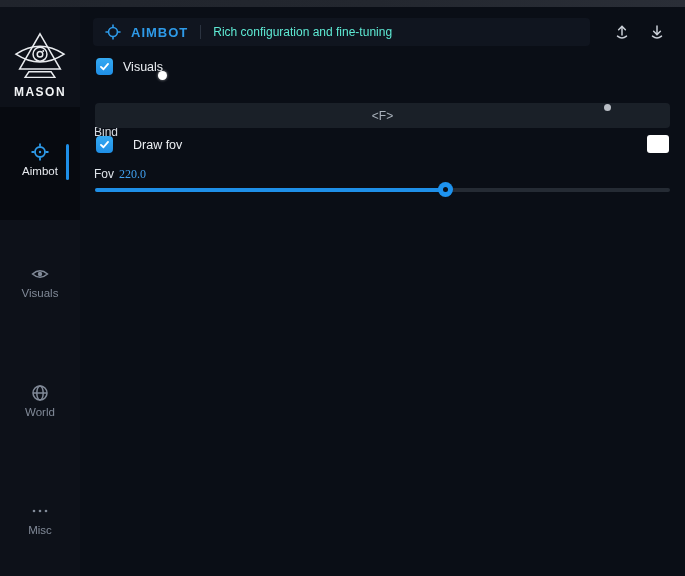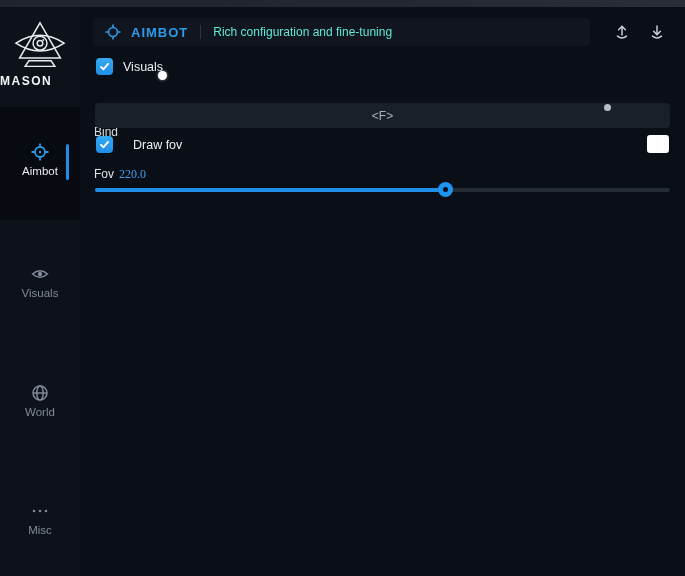--- a/index.html
+++ b/index.html
@@ -8,21 +8,21 @@
     background:#0a0e16;
     font-family:"Liberation Sans", sans-serif;
     position:relative;
     color:#e9ecef;
   }
   .topstrip { position:absolute; left:0; top:0; width:685px; height:7px;
     background:linear-gradient(90deg,#20242c,#23272f 55%,#2a2e37); }
   
   .sidebar { position:absolute; left:0; top:7px; width:80px; height:569px;
     background:#0d1119; }
-  .logo { position:absolute; left:0; top:14px; width:80px; }
+  .logo { position:absolute; left:0; top:25px; width:80px; text-align:center; }
   .logo svg { display:block; margin:0 auto; }
   .logo-label { display:block; margin-top:3px; font-size:12px; font-weight:bold;
     letter-spacing:1.5px; color:#f2f4f6; }
   .nav-item { position:absolute; left:0; width:80px; text-align:center;
     cursor:pointer; }
   .nav-item .nav-icon { display:block; margin:0 auto 4px auto; width:18px; height:18px; }
   .nav-label { display:block; font-size:11.5px; color:#818a98; }
   .nav-selected-bg { position:absolute; left:0; top:100px; width:80px; height:113px;
     background:#070a10; }
   .nav-indicator { position:absolute; left:66px; top:137px; width:3px; height:36px;

